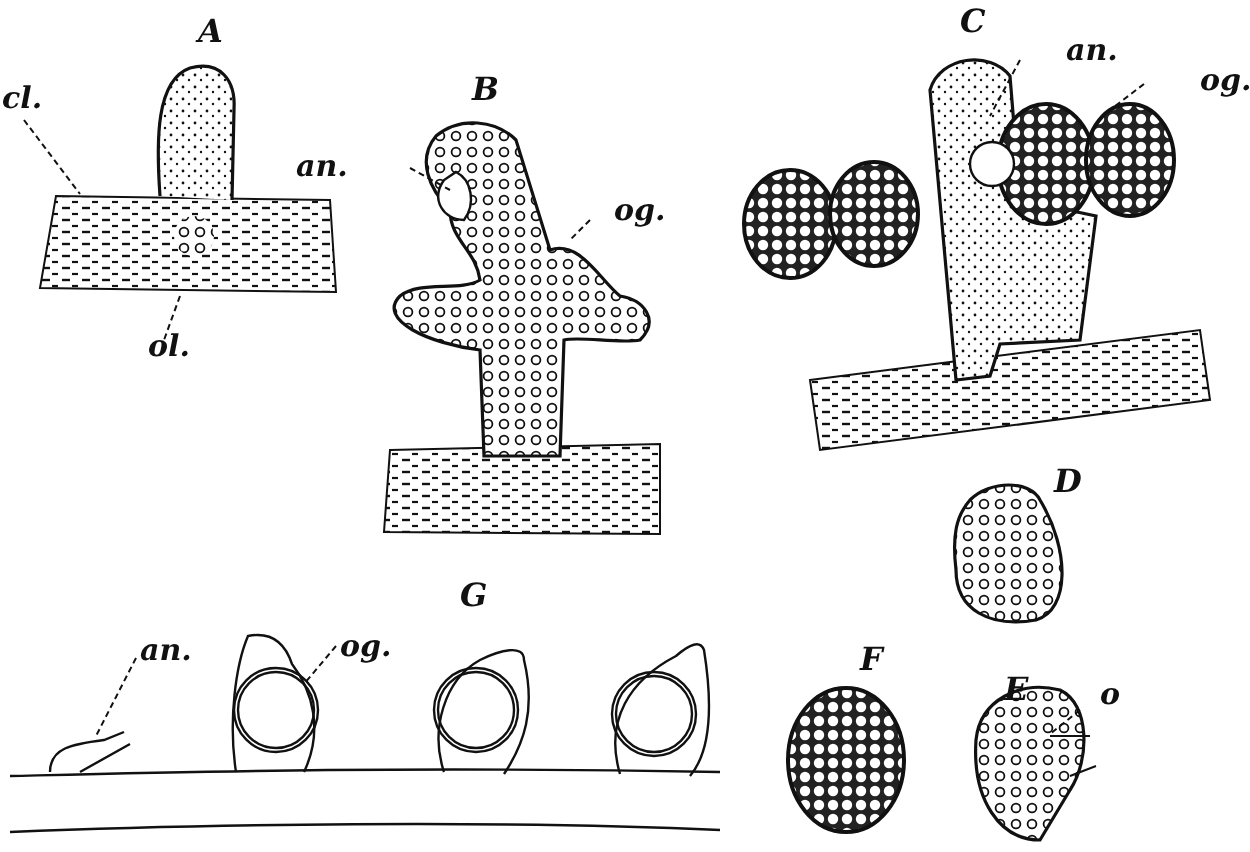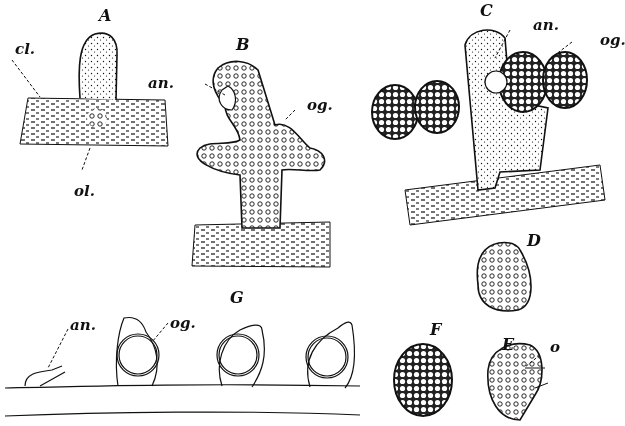--- a/index.html
+++ b/index.html
@@ -94,21 +94,21 @@
 </svg>
 
 <div class="lbl panel" style="left:99px;top:8px;">A</div>
 <div class="lbl panel" style="left:236px;top:37px;">B</div>
 <div class="lbl panel" style="left:480px;top:3px;">C</div>
 <div class="lbl panel" style="left:527px;top:233px;">D</div>
 <div class="lbl panel" style="left:502px;top:337px;">E</div>
 <div class="lbl panel" style="left:430px;top:322px;">F</div>
 <div class="lbl panel" style="left:230px;top:290px;">G</div>
 
-<div class="lbl part" style="left:15px;top:42px;">cl.</div>
-<div class="lbl part" style="left:74px;top:184px;">ol.</div>
+<div class="lbl part" style="left:1px;top:42px;">cl.</div>
+<div class="lbl part" style="left:74px;top:166px;">ol.</div>
 <div class="lbl part" style="left:148px;top:76px;">an.</div>
 <div class="lbl part" style="left:307px;top:98px;">og.</div>
 <div class="lbl part" style="left:533px;top:18px;">an.</div>
 <div class="lbl part" style="left:600px;top:33px;">og.</div>
 <div class="lbl part" style="left:550px;top:340px;">o</div>
 <div class="lbl part" style="left:70px;top:318px;">an.</div>
 <div class="lbl part" style="left:170px;top:316px;">og.</div>
 
 </body></html>

